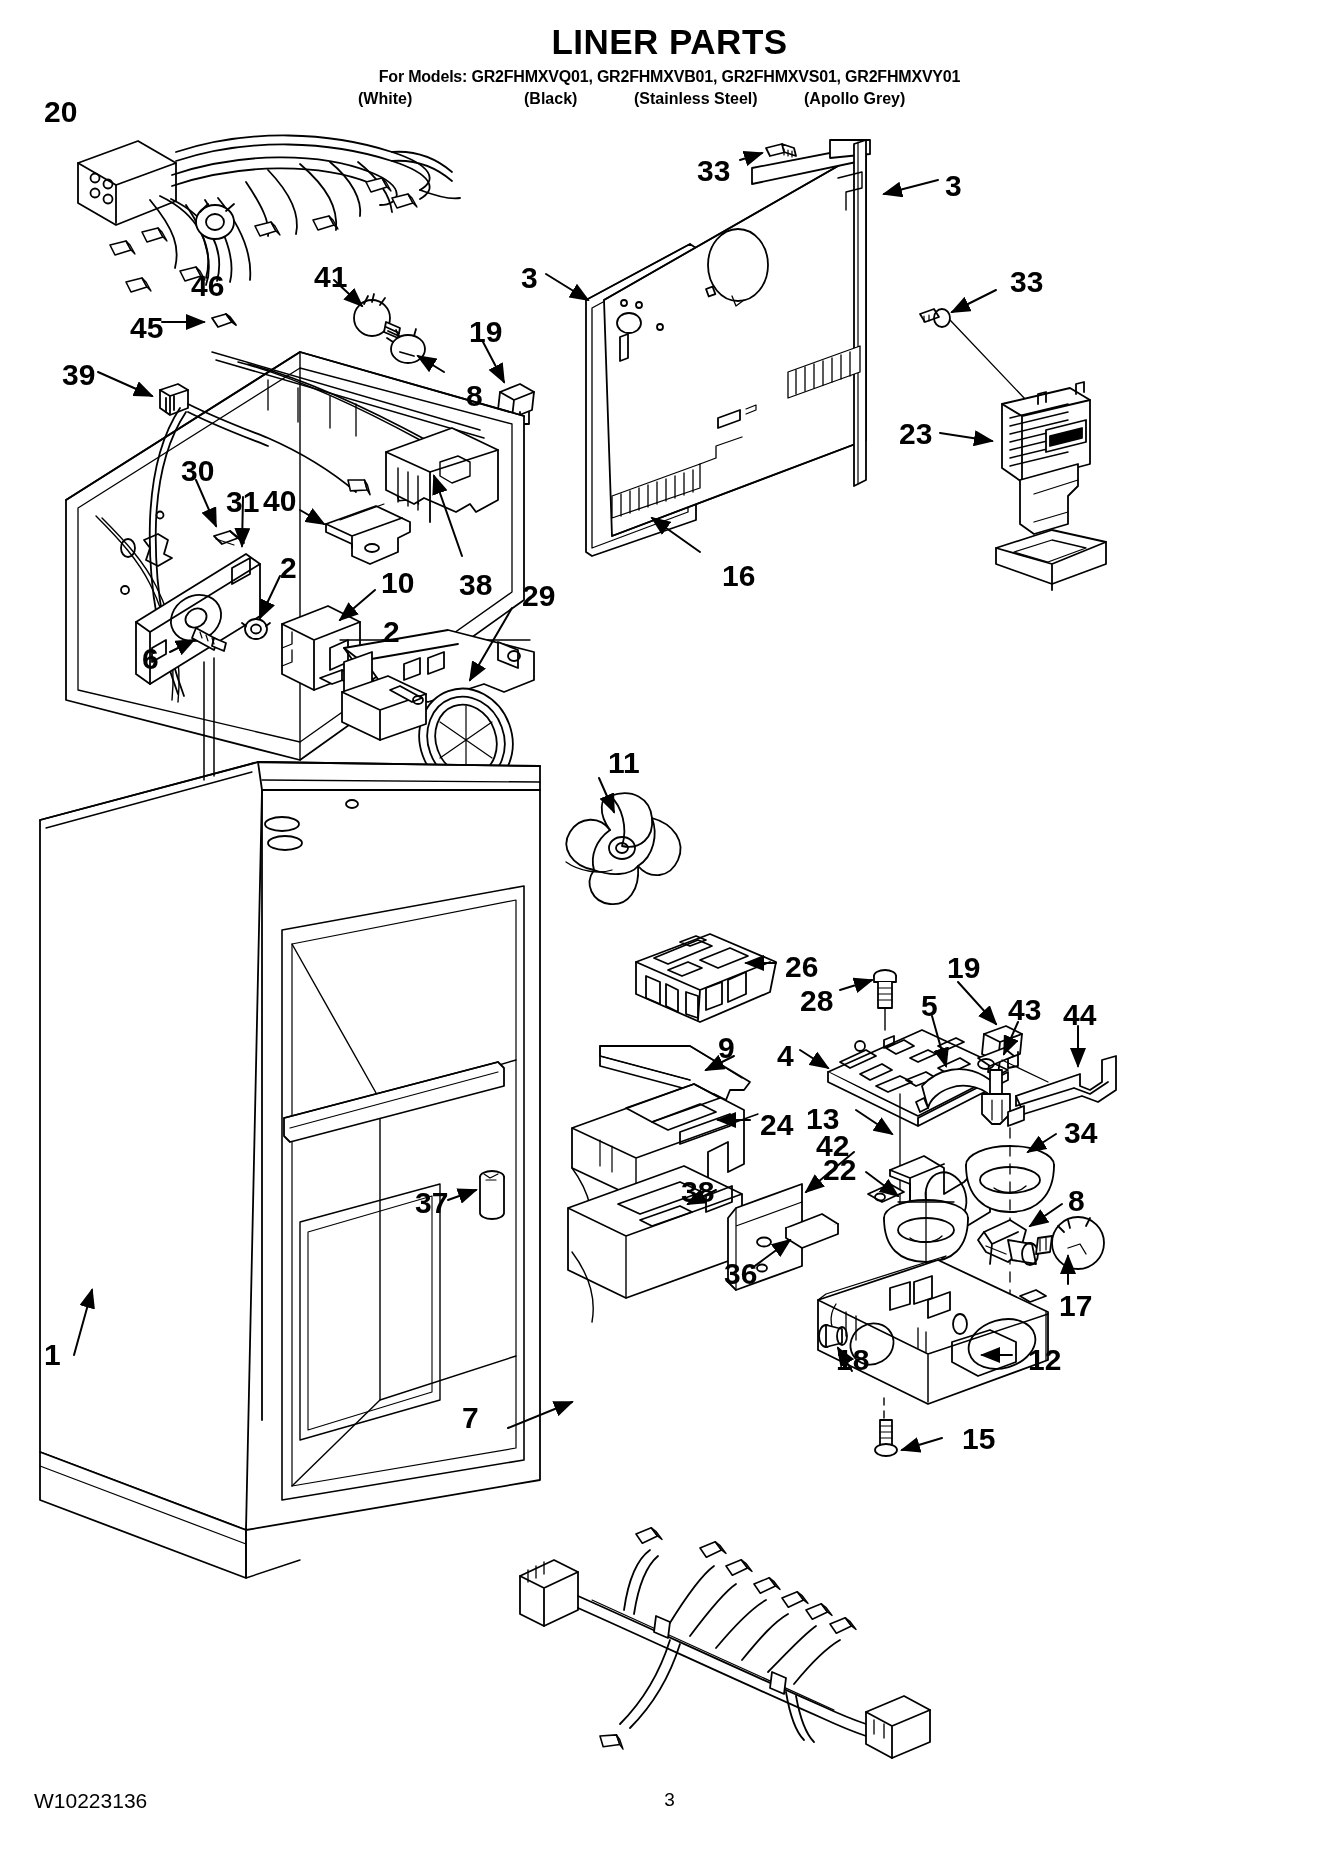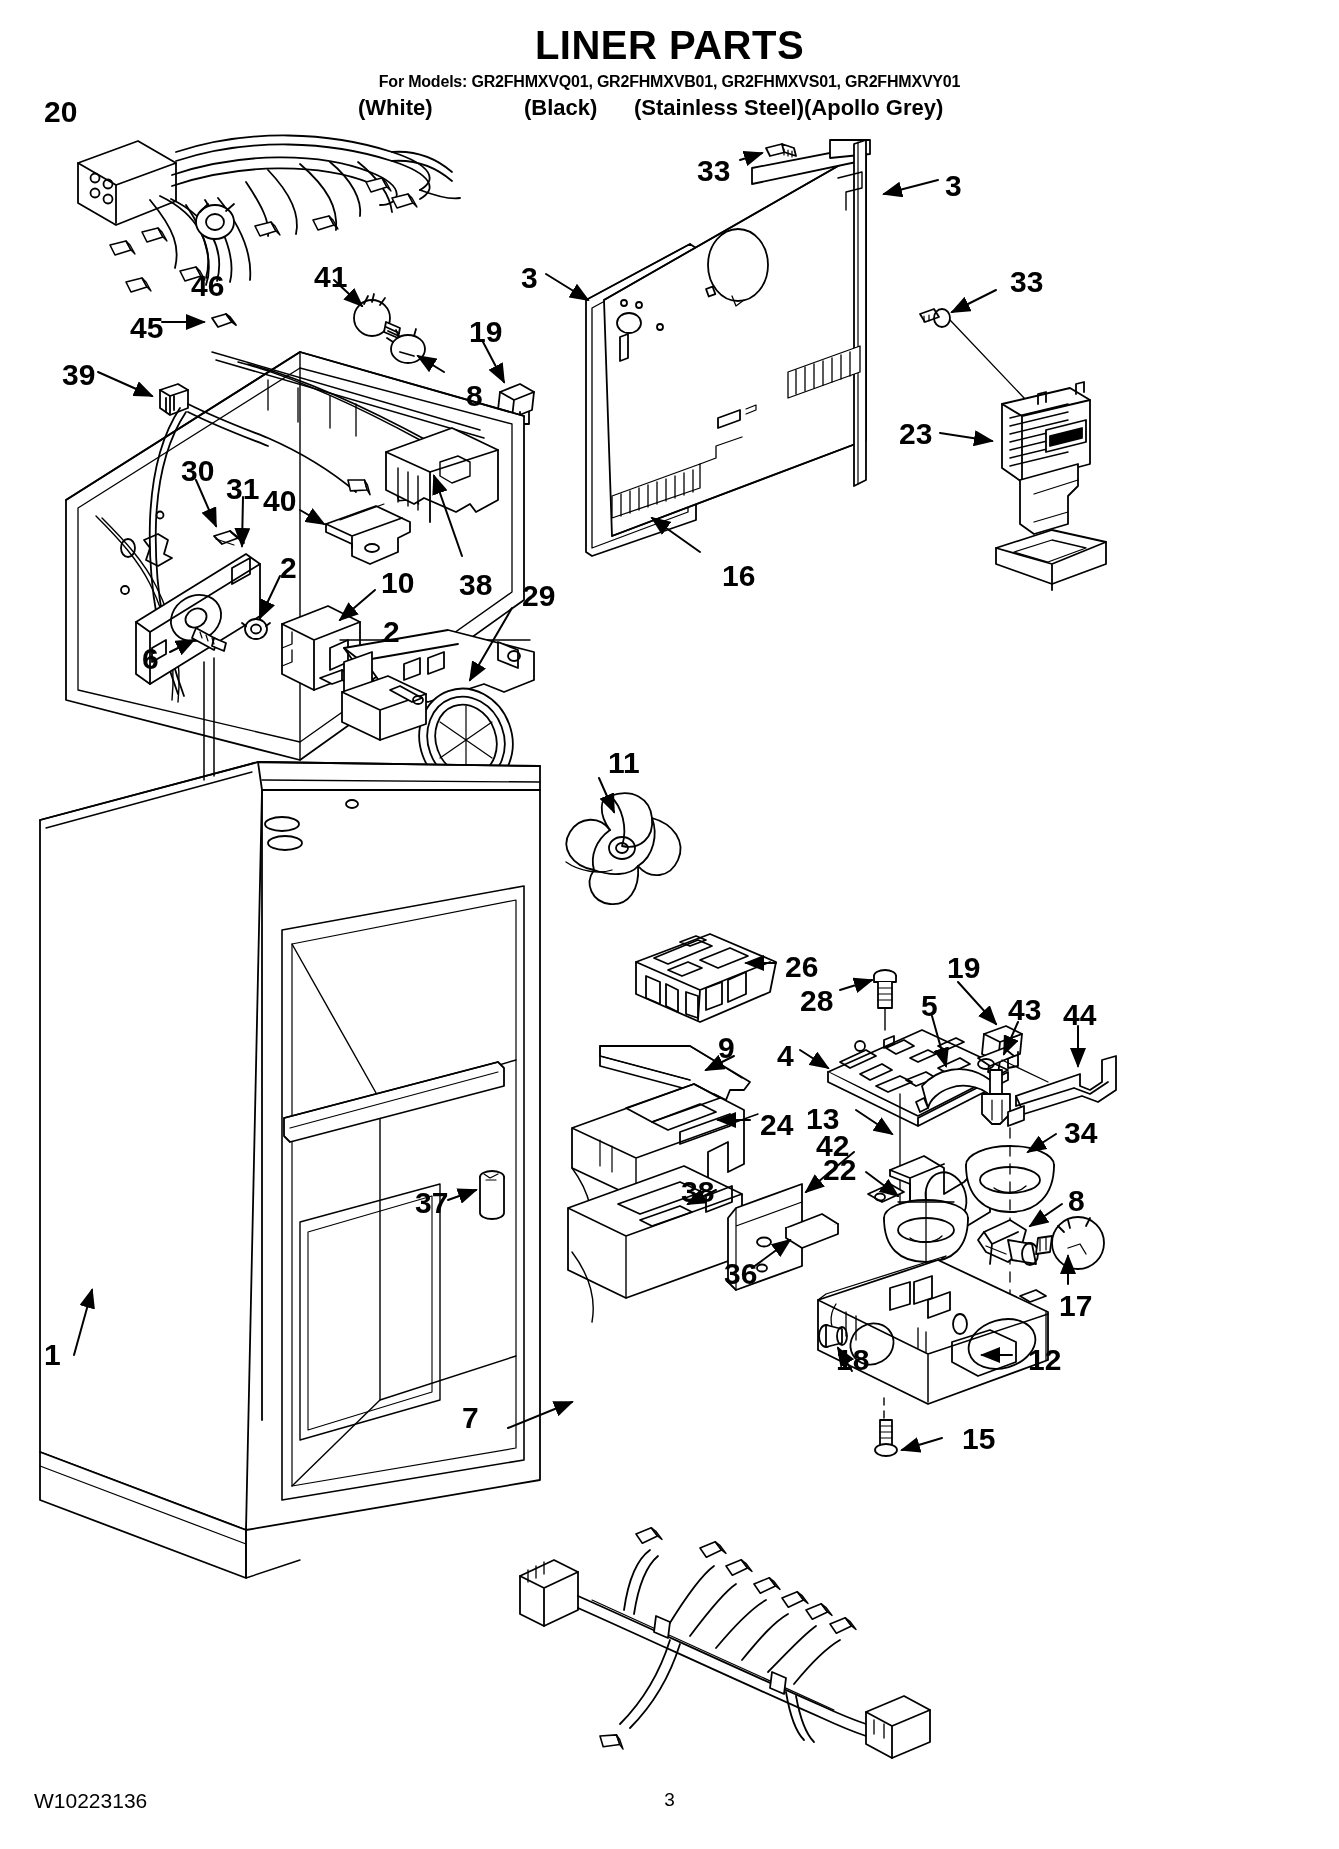--- a/index.html
+++ b/index.html
@@ -21,37 +21,37 @@
   }
   
   #header {
     position: absolute;
     top: 0; left: 0;
     width: 1339px;
     text-align: center;
     padding-top: 24px;
   }
   #doc-title {
-    font-size: 40px;
+    font-size: 35px;
     font-weight: bold;
     letter-spacing: 0.5px;
     line-height: 1.05;
     margin: 0;
     font-family: "Liberation Sans", sans-serif;
   }
   #models-line {
     font-size: 16px;
     font-weight: bold;
     margin-top: 7px;
     letter-spacing: -0.2px;
     white-space: nowrap;
   }
   #finish-line {
     position: relative;
-    font-size: 22px;
+    font-size: 16px;
     font-weight: bold;
     margin-top: 4px;
     height: 24px;
   }
   .finish {
     position: absolute;
     white-space: nowrap;
   }
   
   #footer-left {
@@ -731,21 +731,21 @@
 
   <div id="callout-layer">
     <span class="callout" style="left:44px;  top:97px;">20</span>
     <span class="callout" style="left:191px; top:271px;">46</span>
     <span class="callout" style="left:130px; top:313px;">45</span>
     <span class="callout" style="left:314px; top:262px;">41</span>
     <span class="callout" style="left:469px; top:317px;">19</span>
     <span class="callout" style="left:466px; top:381px;">8</span>
     <span class="callout" style="left:62px;  top:360px;">39</span>
     <span class="callout" style="left:181px; top:456px;text-align:center;">30</span>
-    <span class="callout" style="left:226px; top:474px;">31</span>
+    <span class="callout" style="left:226px; top:487px;">31</span>
     <span class="callout" style="left:263px; top:486px;">40</span>
     <span class="callout" style="left:280px; top:553px;">2</span>
     <span class="callout" style="left:381px; top:568px;">10</span>
     <span class="callout" style="left:459px; top:570px;">38</span>
     <span class="callout" style="left:522px; top:581px;">29</span>
     <span class="callout" style="left:383px; top:617px;">2</span>
     <span class="callout" style="left:142px; top:644px;">6</span>
     <span class="callout" style="left:608px; top:748px;">11</span>
     <span class="callout" style="left:697px; top:156px;">33</span>
     <span class="callout" style="left:945px; top:171px;">3</span>

